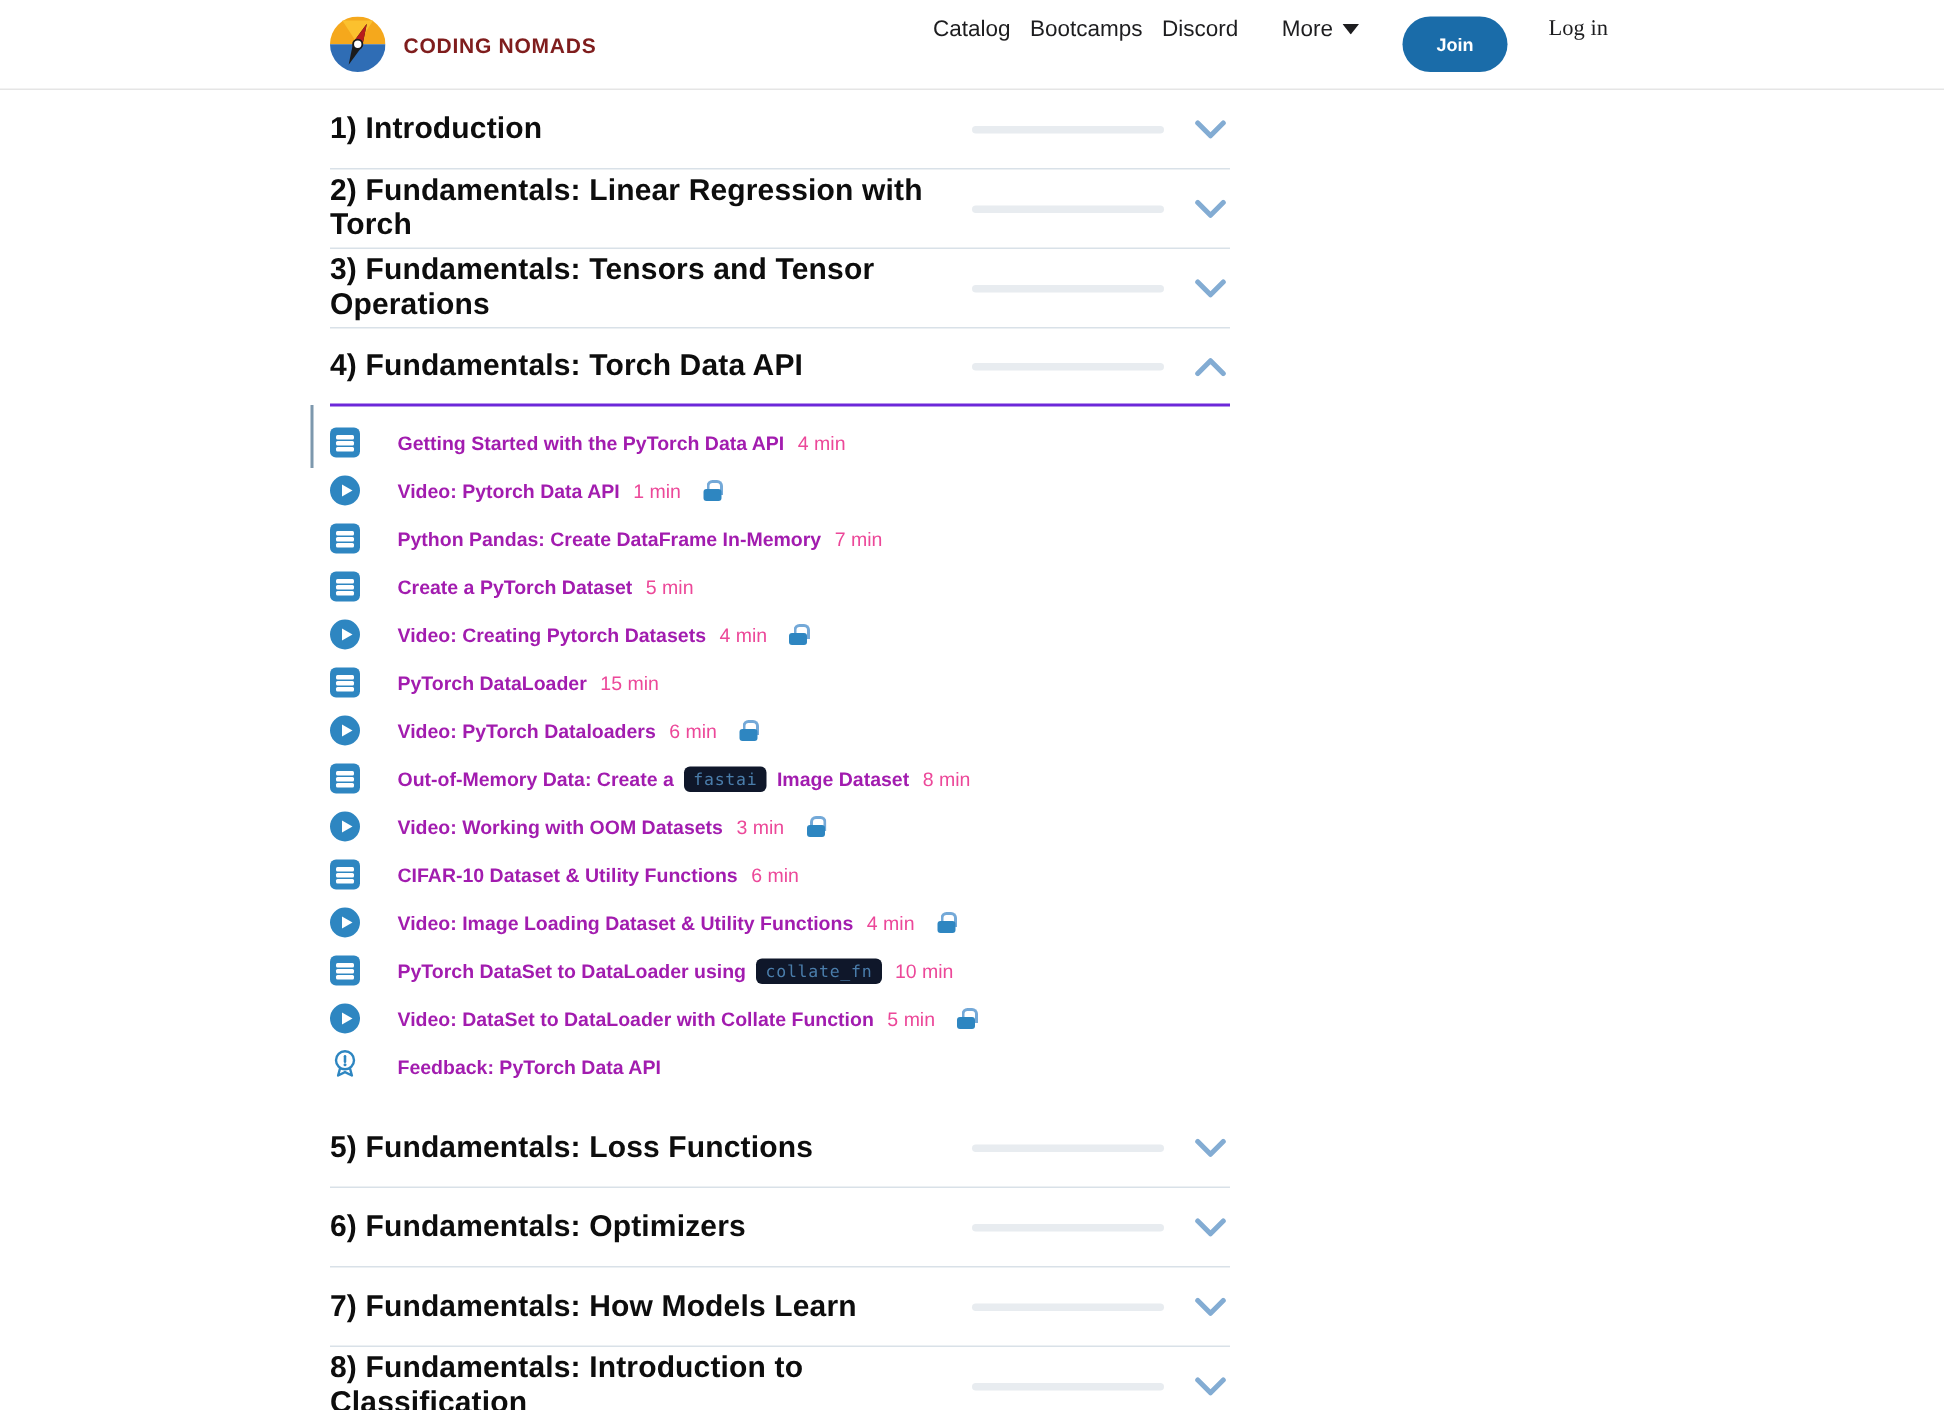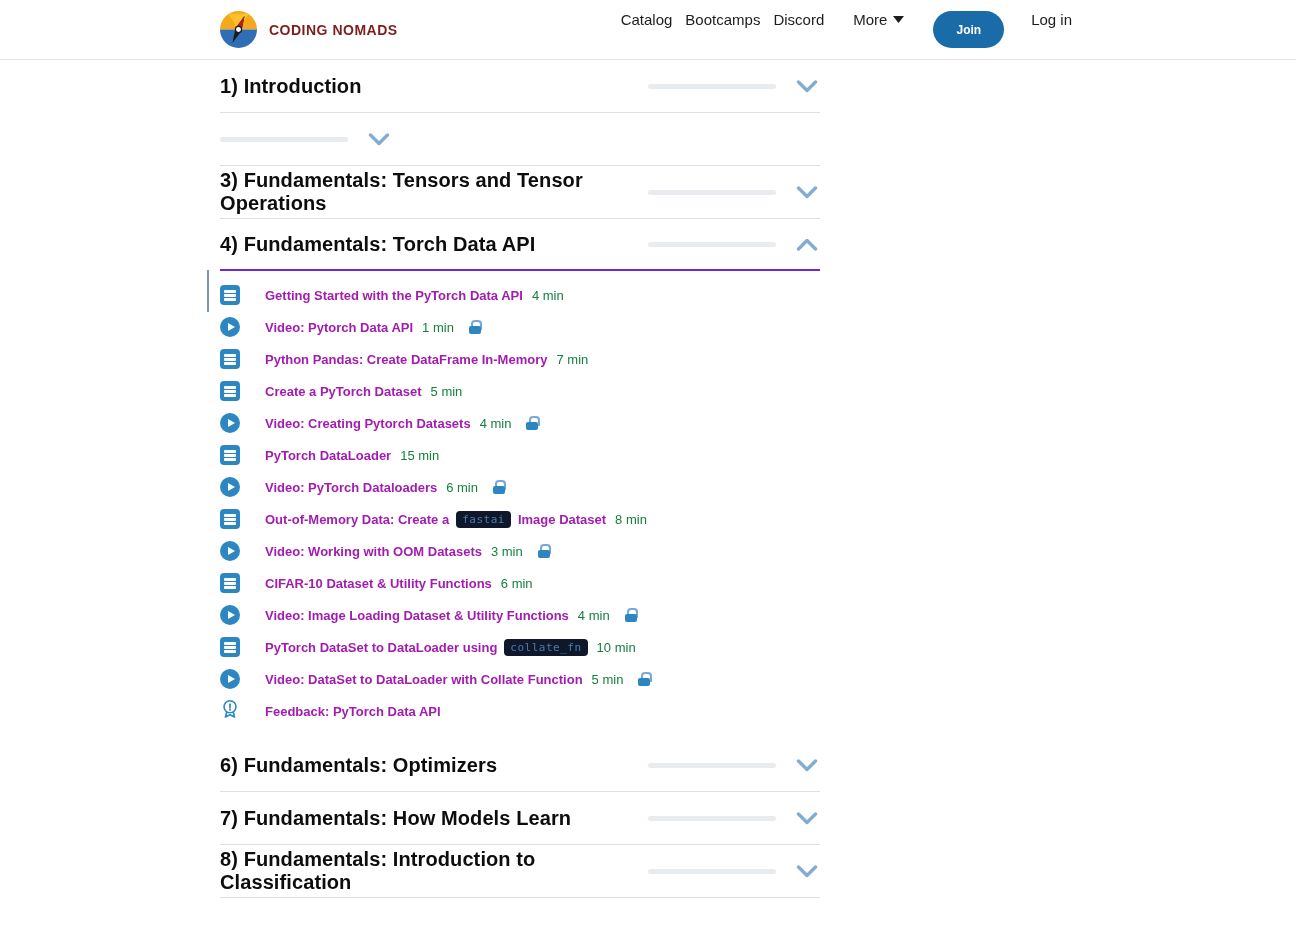--- a/index.html
+++ b/index.html
@@ -15,21 +15,21 @@
   .header-inner { height:100%; display:flex; align-items:center; justify-content:space-between;
                   padding-left:220px; padding-right:224px; }
   .brand { display:flex; align-items:center; gap:12px; cursor:pointer; }
   .brand-name { font-size:14px; font-weight:700; letter-spacing:.5px; color:#7f1d1d; white-space:nowrap; }
   .main-nav { display:flex; align-items:flex-start; gap:13px; }
   .nav-link { font-size:15px; color:#1d1d1f; text-decoration:none; cursor:pointer; white-space:nowrap; }
   .nav-more { display:flex; align-items:center; gap:6px; cursor:pointer;margin-left:16px; }
   .join-btn { margin-left:16px; background:#1a6ca9; color:#fff; border:none; border-radius:19px;
               height:37px; padding:0 23px; font-size:12px; font-weight:700; cursor:pointer;
               font-family:inherit; }
-  .login-link { margin-left:14px; }
+  .login-link { margin-left:14px;font-family:Liberation Serif, serif; }
 
   
   .curriculum { width:600px; margin-left:220px; }
   .sec { border-bottom:1px solid #d9e1e8; }
   .sec.open { border-bottom:none; }
   .sec-head { height:52px; display:flex; align-items:center; justify-content:space-between; cursor:pointer; }
   .sec.open .sec-head { border-bottom:2px solid #6d28d9; }
   .sec-title { font-size:20px; font-weight:700; color:#0d0d0d; letter-spacing:.1px; }
   .sec-meta { display:flex; align-items:center; gap:20px; margin-right:2px; }
   .progress { width:128px; height:5px; border-radius:3px; background:#e8ecf0; overflow:hidden; }
@@ -43,21 +43,21 @@
   .li-icon { flex:0 0 auto; margin-right:18px; }
   .ic-doc { width:20px; height:20px; border-radius:4px; background:#2e86c1; position:relative; }
   .ic-doc::before { content:""; position:absolute; left:4px; right:4px; top:5px; height:2.5px;
                     background:#fff; border-radius:1px; box-shadow:0 4px 0 #fff, 0 8px 0 #fff; }
   .ic-play { width:20px; height:20px; border-radius:50%; background:#2e86c1; position:relative; }
   .ic-play::before { content:""; position:absolute; left:8px; top:5.5px; width:0; height:0;
                      border-left:7px solid #fff; border-top:4.5px solid transparent; border-bottom:4.5px solid transparent; }
   .lesson-title { font-size:13px; font-weight:700; color:#a21caf; white-space:nowrap; }
   .lesson-code { font-family:"DejaVu Sans Mono","Liberation Mono",monospace; font-size:11px;
                  color:#4a7dab; background:#0f172a; border-radius:4px; padding:2px 6px; letter-spacing:.5px; }
-  .lesson-duration { font-size:13px; color:#15803d; margin-left:2px; white-space:nowrap; }
+  .lesson-duration { font-size:13px; color:#ec4899; margin-left:2px; white-space:nowrap; }
   .ic-lock { width:12px; height:14px; position:relative; display:inline-block; margin-left:8px; }
   .ic-lock::before { content:""; position:absolute; top:0; left:2.5px; width:7px; height:8px;
                      border:2px solid #74a9d8; border-bottom:none; border-radius:4px 4px 0 0; }
   .ic-lock::after { content:""; position:absolute; bottom:0; left:0; width:12px; height:8.5px;
                     background:#2e86c1; border-radius:2px; }
 </style>
 </head>
 <body>
 
 <header class="site-header">
@@ -102,20 +102,21 @@
           </div>
         <svg class="chev" width="22" height="13" viewBox="0 0 22 13">
           <path d="M2.5 2 L11 10.5 L19.5 2" stroke="#83acd3" stroke-width="3.4" fill="none" stroke-linecap="round" stroke-linejoin="round"></path>
         </svg>
       </div>
     </div>
   </section>
 
   <section class="sec">
     <div class="sec-head">
+      <h2 class="sec-title">2) Fundamentals: Linear Regression with Torch</h2>
       <div class="sec-meta">
         <div class="progress">
             <div class="progress-fill"></div>
           </div>
         <svg class="chev" width="22" height="13" viewBox="0 0 22 13">
           <path d="M2.5 2 L11 10.5 L19.5 2" stroke="#83acd3" stroke-width="3.4" fill="none" stroke-linecap="round" stroke-linejoin="round"></path>
         </svg>
       </div>
     </div>
   </section>
@@ -264,20 +265,33 @@
             <line x1="10" y1="5.2" x2="10" y2="8.8" stroke="#2e86c1" stroke-width="1.7" stroke-linecap="round"></line>
             <circle cx="10" cy="10.8" r="1" fill="#2e86c1"></circle>
           </svg>
         </span>
         <span class="lesson-title">Feedback: PyTorch Data API</span>
 
       </div>
     </div>
   </section>
 
+  <section class="sec">
+    <div class="sec-head">
+      <h2 class="sec-title">5) Fundamentals: Loss Functions</h2>
+      <div class="sec-meta">
+        <div class="progress">
+            <div class="progress-fill"></div>
+          </div>
+        <svg class="chev" width="22" height="13" viewBox="0 0 22 13">
+          <path d="M2.5 2 L11 10.5 L19.5 2" stroke="#83acd3" stroke-width="3.4" fill="none" stroke-linecap="round" stroke-linejoin="round"></path>
+        </svg>
+      </div>
+    </div>
+  </section>
 
   <section class="sec">
     <div class="sec-head">
       <h2 class="sec-title">6) Fundamentals: Optimizers</h2>
       <div class="sec-meta">
         <div class="progress">
             <div class="progress-fill"></div>
           </div>
         <svg class="chev" width="22" height="13" viewBox="0 0 22 13">
           <path d="M2.5 2 L11 10.5 L19.5 2" stroke="#83acd3" stroke-width="3.4" fill="none" stroke-linecap="round" stroke-linejoin="round"></path>

